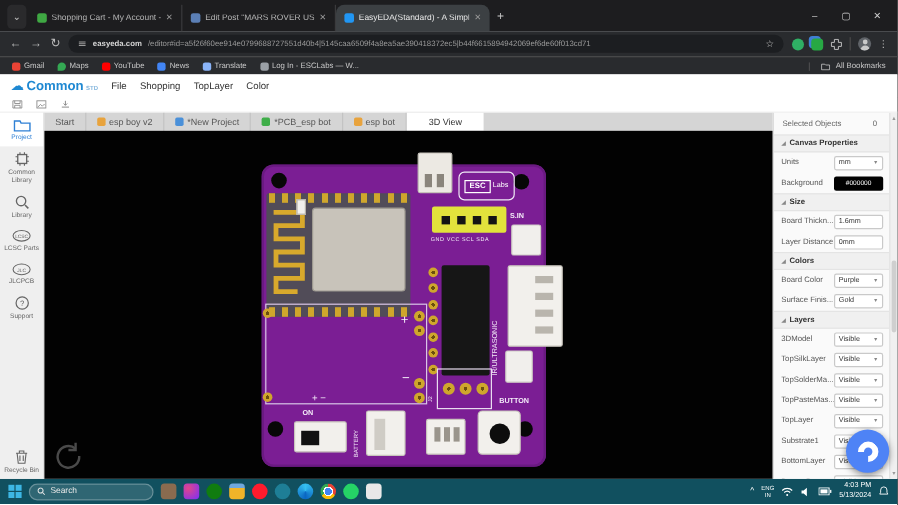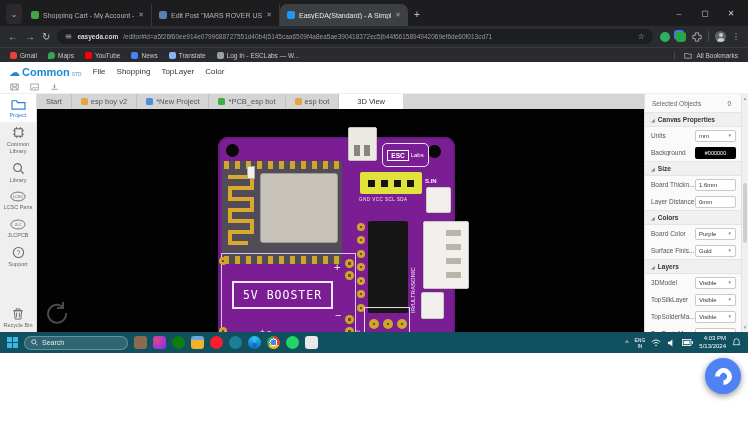--- a/index.html
+++ b/index.html
@@ -53,21 +53,21 @@
   .edaright{margin-left:auto;display:flex;align-items:center;gap:9px;font-size:7.5px;color:#444}
   .acct{display:flex;align-items:center;gap:2px}
   .chevdn{font-size:5px;color:#777}
   .bellwrap{position:relative}
   .badge{position:absolute;top:-4px;left:5px;background:#e53935;color:#fff;font-size:5px;border-radius:5px;padding:0.5px 2px;font-weight:bold}
 
   
   .edatoolbar{height:13px;background:#fff;display:flex;align-items:center;gap:11px;padding:0 10px;border-bottom:1px solid #ededed}
 
   
-  .workspace{display:flex;height:238px}
+  .workspace{display:flex;height:305px}
   .sidebar{width:37px;background:#efefef;border-right:1px solid #ddd;display:flex;flex-direction:column}
   .sbitem{width:100%;padding:4px 0 4px;display:flex;flex-direction:column;align-items:center;gap:2px;color:#666;font-size:5.5px;text-align:center;line-height:1.15}
   .sbitem.active{background:#fff;color:#2f80d5}
   .sbitem.bottom{margin-top:auto}
   .center{flex:1;display:flex;flex-direction:column;min-width:0}
   .doctabs{height:15px;background:#d5d5d5;display:flex;font-size:7.5px;color:#555}
   .dtab{display:flex;align-items:center;gap:3px;padding:0 9px;border-right:1px solid #c3c3c3;white-space:nowrap}
   .dtab.active{background:#fff;color:#333;border-right:none;padding:0 18px}
   .dico{width:7px;height:7px;border-radius:1.5px;flex:none}
   .dico-folder{background:#e8a33d}.dico-doc{background:#4a90d9}.dico-pcb{background:#3fae49}
@@ -388,23 +388,20 @@
           <div class="sidejst">
               <i style="top:8px"></i>
               <i style="top:22px"></i>
               <i style="top:36px"></i>
               <i style="top:50px"></i>
             </div>
           <span class="silk vtext" style="left:192px;top:88px;height:88px;font-size:6px">IR/ULTRASONIC</span>
           <div class="smdrb"></div>
 
           <div class="boostoutline"></div>
-          <div class="boostbox">
-            <span class="boosttext">5V BOOSTER</span>
-          </div>
           <span class="silk" style="left:116px;top:124px;font-size:11px">+</span>
           <span class="silk" style="left:117px;top:172px;font-size:11px">−</span>
           <div class="pad" style="left:127px;top:122px;width:9px;height:9px"></div>
           <div class="pad" style="left:127px;top:134px;width:9px;height:9px"></div>
           <div class="pad" style="left:127px;top:178px;width:9px;height:9px"></div>
           <div class="pad" style="left:127px;top:190px;width:9px;height:9px"></div>
           <div class="pad" style="left:1px;top:120px;width:8px;height:8px"></div>
           <div class="pad" style="left:1px;top:190px;width:8px;height:8px"></div>
           <span class="silk" style="left:42px;top:190px;font-size:8px">+ −</span>
 

